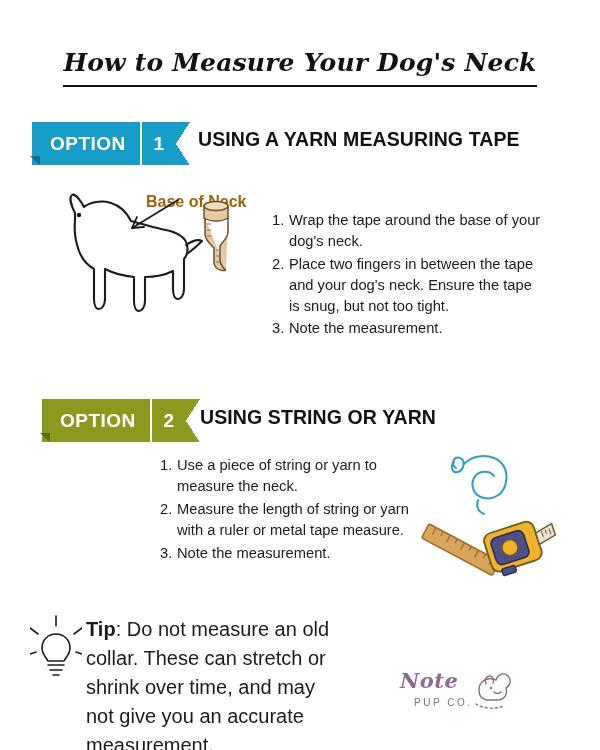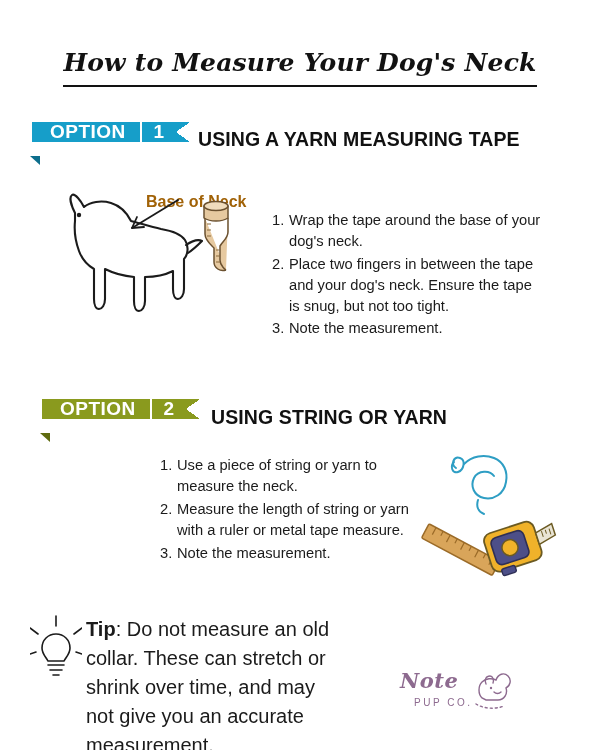--- a/index.html
+++ b/index.html
@@ -37,21 +37,21 @@
     color: #121212;
   }
   .title span {
     border-bottom: 2px solid #121212;
     padding-bottom: 8px;
   }
 
   
   .banner {
     position: absolute;
-    height: 20px;
+    height: 43px;
     display: flex;
     align-items: stretch;
     filter: drop-shadow(0 0 0 transparent);
   }
   .banner .flag {
     display: flex;
     align-items: center;
     padding: 0 14px 0 18px;
     color: #ffffff;
     font-weight: 700;
@@ -117,21 +117,21 @@
   }
 
   .section-heading {
     position: absolute;
     font-size: 19.5px;
     font-weight: 700;
     color: #111111;
     letter-spacing: 0.1px;
   }
   .heading-1 { top: 128px; left: 198px; }
-  .heading-2 { top: 406px; left: 211px; }
+  .heading-2 { top: 406px; left: 200px; }
 
   
   ol.steps {
     position: absolute;
     margin: 0;
     padding: 0;
     list-style: none;
     font-size: 14.7px;
     line-height: 1.42;
     color: #1b1b1b;

